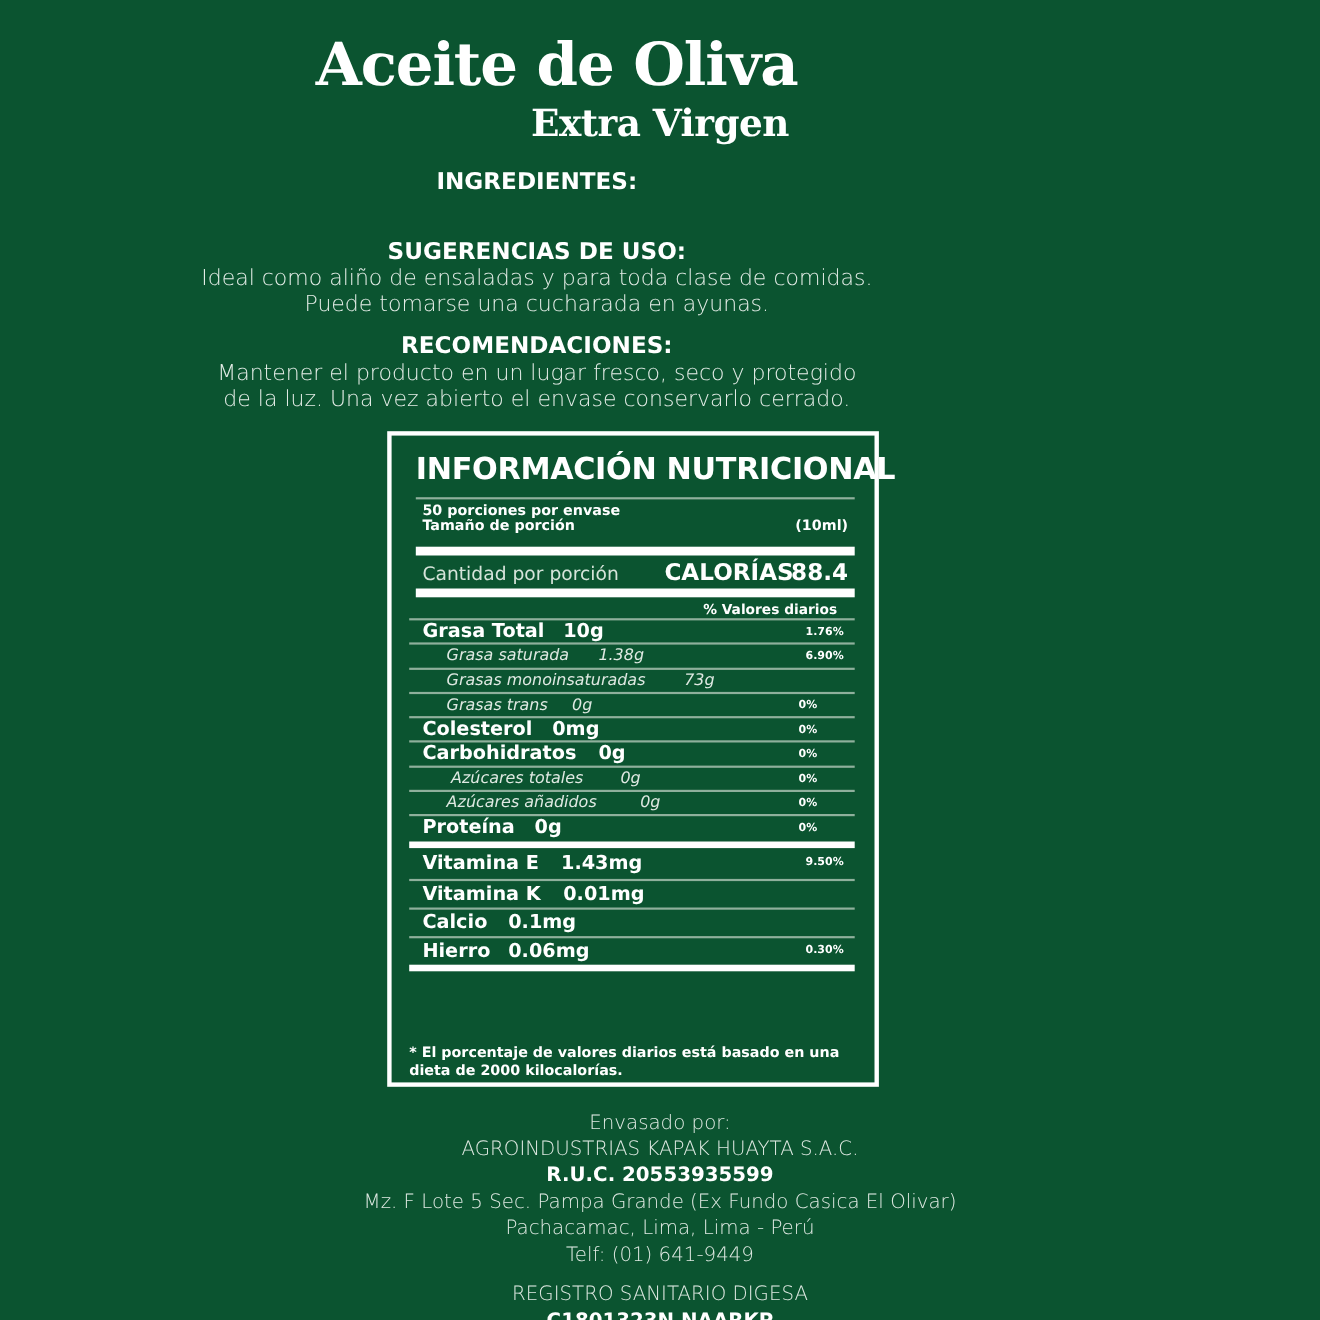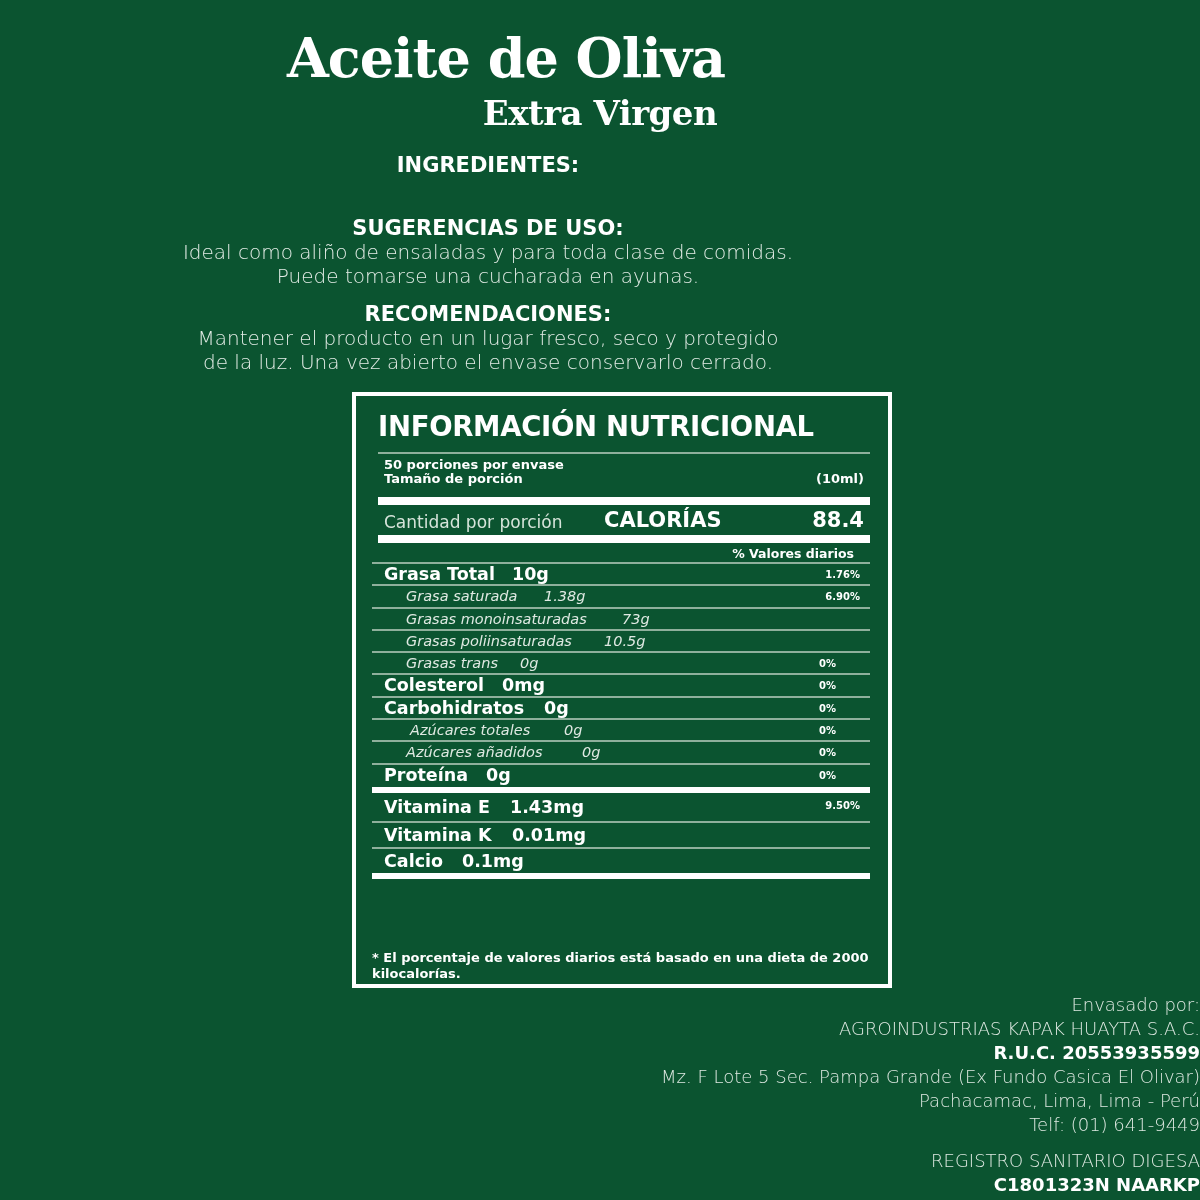--- a/index.html
+++ b/index.html
@@ -20,21 +20,21 @@
     position:absolute; left:0; width:1200px; top:92px;
     text-align:center;
     font-family:"DejaVu Serif", serif; font-weight:bold;
     font-size:34px; letter-spacing:-0.5px; line-height:42px;
   }
   .section { position:absolute; left:0; width:976px; text-align:center; }
   .sec-head { font-weight:bold; font-size:21px; line-height:24px; }
   .sec-body { font-size:20px; line-height:24px; color:#e3ece6; font-weight:300; }
 
   .panel {
-    position:absolute; left:352px; top:392px; width:540px; height:596px;
+    position:absolute; left:352px; top:392px; width:447px; height:596px;
     border:4px solid #ffffff; box-sizing:border-box;
   }
   .panel .inner { position:absolute; left:14px; right:14px; top:0; bottom:0; }
   .nut-title {
     position:absolute; left:8px; top:14px; font-weight:bold; font-size:27.5px;
     letter-spacing:-0.3px; white-space:nowrap;
   }
   .hair { position:absolute; left:8px; right:4px; height:2px; background:#8fb09c; }
   .thick { position:absolute; left:8px; right:4px; height:8px; background:#ffffff; }
   .serv1 { position:absolute; left:14px; top:62px; font-size:13px; font-weight:bold; line-height:14px; }
@@ -55,21 +55,21 @@
   .row.sub .nm { left:34px; font-size:14.5px; font-weight:normal; font-style:italic; color:#dfe9e2; }
   .row.sub .qt { font-size:14.5px; font-weight:normal; font-style:italic; color:#dfe9e2; }
   .row .pc { position:absolute; right:10px; top:1px; font-size:10px; font-weight:bold; line-height:20px; }
   .sep-thick { height:6px; background:#ffffff; margin:2px 4px 2px 2px; }
   .row.vit { height:26px; }
   .row.vit .nm, .row.vit .qt { line-height:24px; }
   .footnote {
     position:absolute; left:2px; right:4px; top:554px; font-size:13px; font-weight:bold; line-height:16px;
   }
 
-  .footer { position:absolute; left:0; width:1200px; text-align:right; font-size:18px; line-height:24px; color:#dfe9e2; font-weight:300; }
+  .footer { position:absolute; left:0; width:1200px; text-align:center; font-size:18px; line-height:24px; color:#dfe9e2; font-weight:300;margin-top:16px; }
   .footer .b { font-weight:bold; color:#ffffff; }
 </style>
 </head>
 <body>
 
 <div class="title">Aceite de Oliva</div>
 <div class="subtitle">Extra Virgen</div>
 
 <div class="section" style="top:153px;">
   <div class="sec-head">INGREDIENTES:</div>
@@ -110,24 +110,20 @@
       <div class="row sub">
         <span class="nm">Grasa saturada</span>
         <span class="qt" style="left:172px;">1.38g</span>
         <span class="pc">6.90%</span>
       </div>
       <div class="row sub">
         <span class="nm">Grasas monoinsaturadas</span>
         <span class="qt" style="left:250px;">73g</span>
       </div>
       <div class="row sub">
-        <span class="nm">Grasas poliinsaturadas</span>
-        <span class="qt" style="left:232px;">10.5g</span>
-      </div>
-      <div class="row sub">
         <span class="nm">Grasas trans</span>
         <span class="qt" style="left:148px;">0g</span>
         <span class="pc" style="right:34px;">0%</span>
       </div>
       <div class="row">
         <span class="nm">Colesterol</span>
         <span class="qt" style="left:130px;">0mg</span>
         <span class="pc" style="right:34px;">0%</span>
       </div>
       <div class="row">
@@ -157,20 +153,25 @@
         <span class="pc">9.50%</span>
       </div>
       <div class="row vit">
         <span class="nm">Vitamina K</span>
         <span class="qt" style="left:140px;">0.01mg</span>
       </div>
       <div class="row vit">
         <span class="nm">Calcio</span>
         <span class="qt" style="left:90px;">0.1mg</span>
       </div>
+      <div class="row vit">
+        <span class="nm">Hierro</span>
+        <span class="qt" style="left:90px;">0.06mg</span>
+        <span class="pc">0.30%</span>
+      </div>
       <div class="sep-thick" style="margin-top:0;"></div>
     </div>
 
     <div class="footnote">* El porcentaje de valores diarios está basado en una dieta de 2000 kilocalorías.</div>
   </div>
 </div>
 
 <div class="footer" style="top:993px;">
   <div>Envasado por:</div>
   <div>AGROINDUSTRIAS KAPAK HUAYTA S.A.C.</div>

